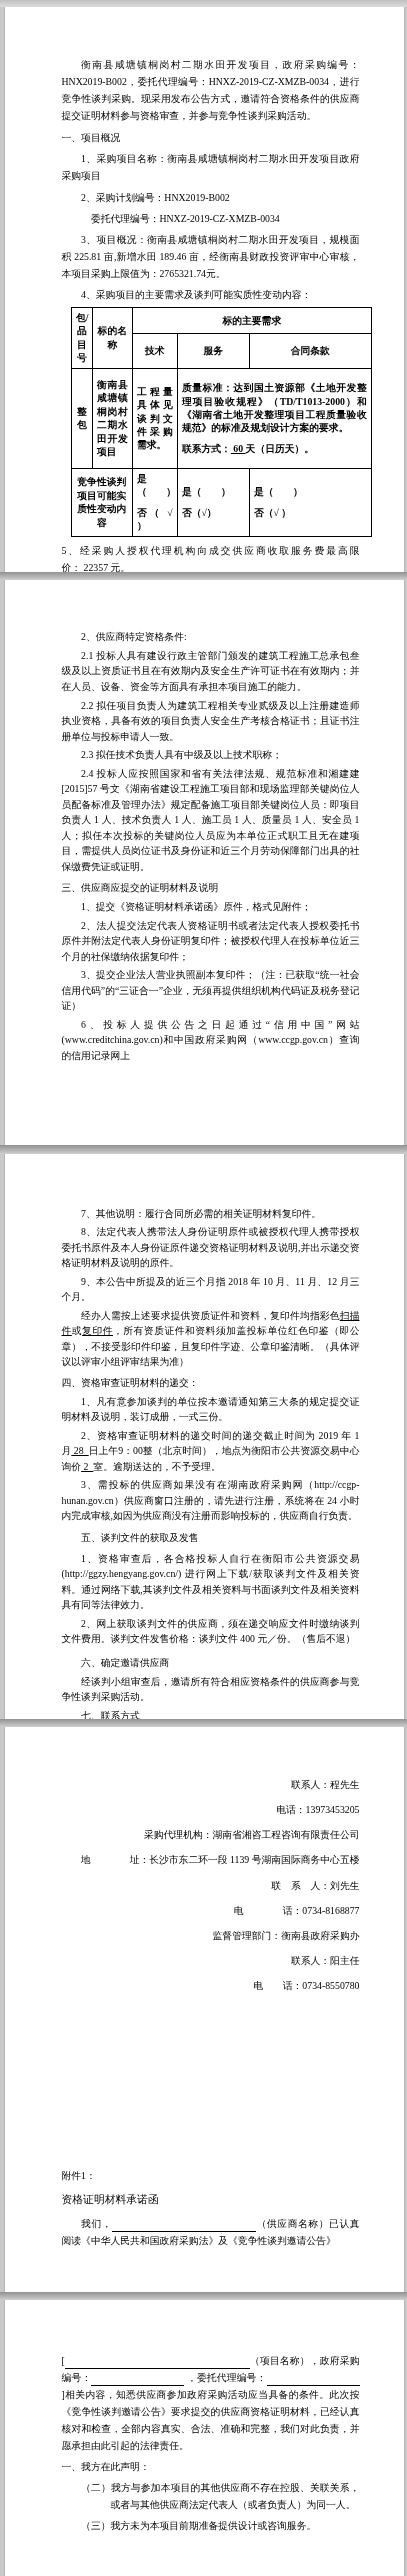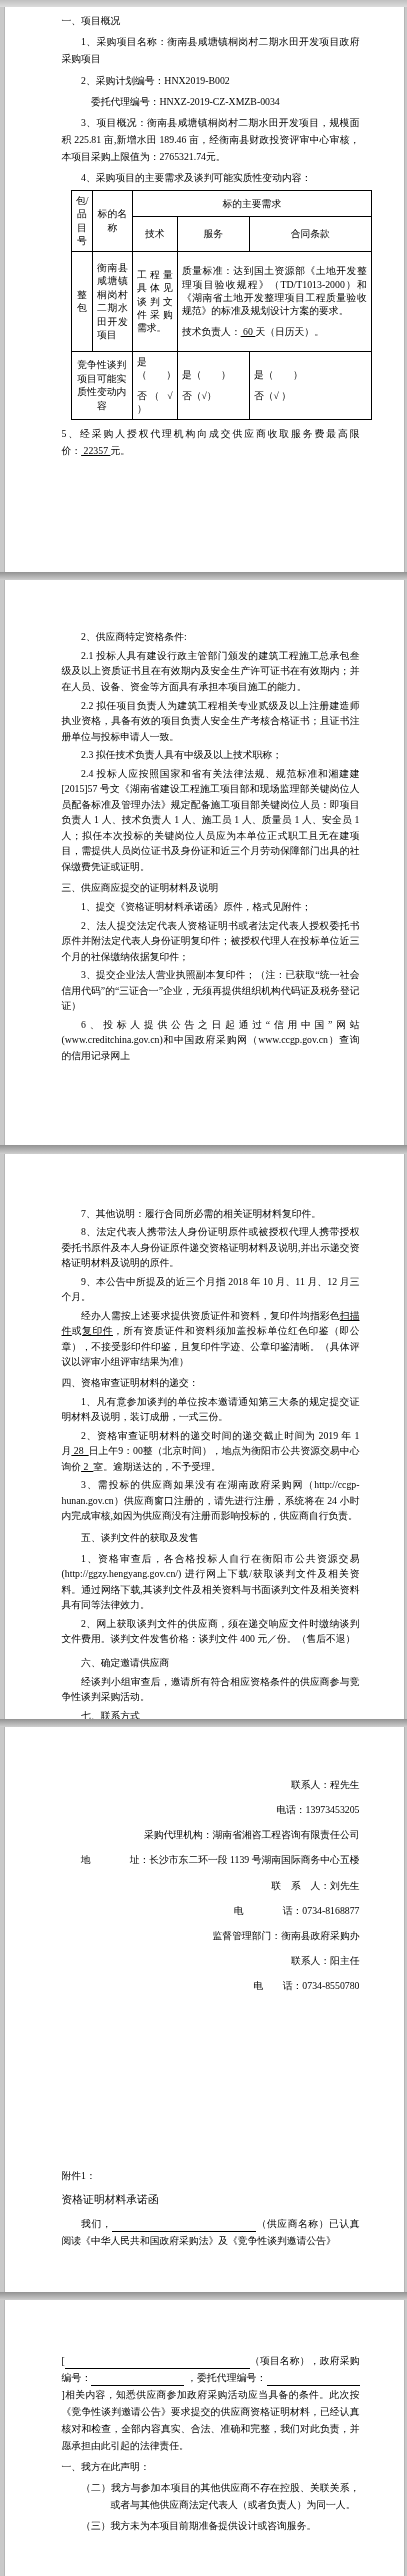--- a/index.html
+++ b/index.html
@@ -19,34 +19,35 @@
   .u{text-decoration:underline;}
   .center{text-align:center;}
   .title{text-align:left;font-weight:bold;font-size:10.8px;text-indent:0;}
   .contact{margin-bottom:8.2px;text-align:right;}
   .hang1{padding-left:5em;text-indent:-3em;}
   .hang2{padding-left:3.2em;text-indent:-2.2em;}
   .blank{display:inline-block;border-bottom:0.5px solid #000;height:9.8px;vertical-align:bottom;}
   .gapblock{width:100%;}
   table.req{border-collapse:collapse;table-layout:fixed;width:300px;margin:2.1px 0 5.2px 9.3px;}
   table.req th,table.req td{border:1px solid #000;font-size:9.8px;line-height:13.4px;
-        padding:3.1px 4.1px;vertical-align:middle;font-weight:normal;box-sizing:border-box;}
+        padding:3.1px 4.1px;vertical-align:middle;font-weight:bold;box-sizing:border-box;}
   table.req th{text-align:center;}
   table.req td{text-align:justify;}
   table.req td.center{text-align:center;}
   .cellp{margin:0 0 7.2px 0;}
   .cellp:last-child{margin-bottom:0;}
 </style>
 </head>
 <body>
 
 <div class="canvas" id="doc-canvas">
   <div class="topstrip"></div>
   <div id="pages-root">
       <div class="page">
+        <div class="p ind" style="margin-top: 49px;"><span>衡南县咸塘镇桐岗村二期水田开发项目，政府采购编号：HNX2019-B002，委托代理编号：HNXZ-2019-CZ-XMZB-0034，进行竞争性谈判采购。现采用发布公告方式，邀请符合资格条件的供应商提交证明材料参与资格审查，并参与竞争性谈判采购活动。</span></div>
         <div class="p h" style="margin-top: 5.2px;"><span class="b">一、项目概况</span></div>
         <div class="p ind"><span>1、采购项目名称：衡南县咸塘镇桐岗村二期水田开发项目政府采购项目</span></div>
         <div class="p ind"><span>2、采购计划编号：HNX2019-B002</span></div>
         <div class="p ind3"><span>委托代理编号：HNXZ-2019-CZ-XMZB-0034</span></div>
         <div class="p ind"><span>3、项目概况：衡南县咸塘镇桐岗村二期水田开发项目，规模面积 225.81 亩,新增水田 189.46 亩，经衡南县财政投资评审中心审核，本项目采购上限值为：2765321.74元。</span></div>
         <div class="p ind"><span>4、采购项目的主要需求及谈判可能实质性变动内容：</span></div>
         <table class="req">
           <colgroup>
             <col style="width: 21px;">
             <col style="width: 40px;">
@@ -72,21 +73,21 @@
                 <div class="cellp"><span>整包</span></div>
               </td>
               <td>
                 <div class="cellp"><span>衡南县咸塘镇桐岗村二期水田开发项目</span></div>
               </td>
               <td>
                 <div class="cellp"><span>工程量具体见谈判文件采购需求。</span></div>
               </td>
               <td colspan="2">
                 <div class="cellp"><span>质量标准：达到国土资源部《土地开发整理项目验收规程》（TD/T1013-2000）和《湖南省土地开发整理项目工程质量验收规范》的标准及规划设计方案的要求。</span></div>
-                <div class="cellp"><span>技术负责人：</span><span class="u">&nbsp;60&nbsp;</span><span>天（日历天）。</span></div>
+                <div class="cellp"><span>联系方式：</span><span class="u">&nbsp;60&nbsp;</span><span>天（日历天）。</span></div>
               </td>
             </tr>
             <tr style="height: 52px;">
               <td colspan="2" class="center">
                 <div class="cellp"><span>竞争性谈判项目可能实质性变动内容</span></div>
               </td>
               <td>
                 <div class="cellp"><span>是（　　）</span></div>
                 <div class="cellp"><span>否（ √ ）</span></div>
               </td>

